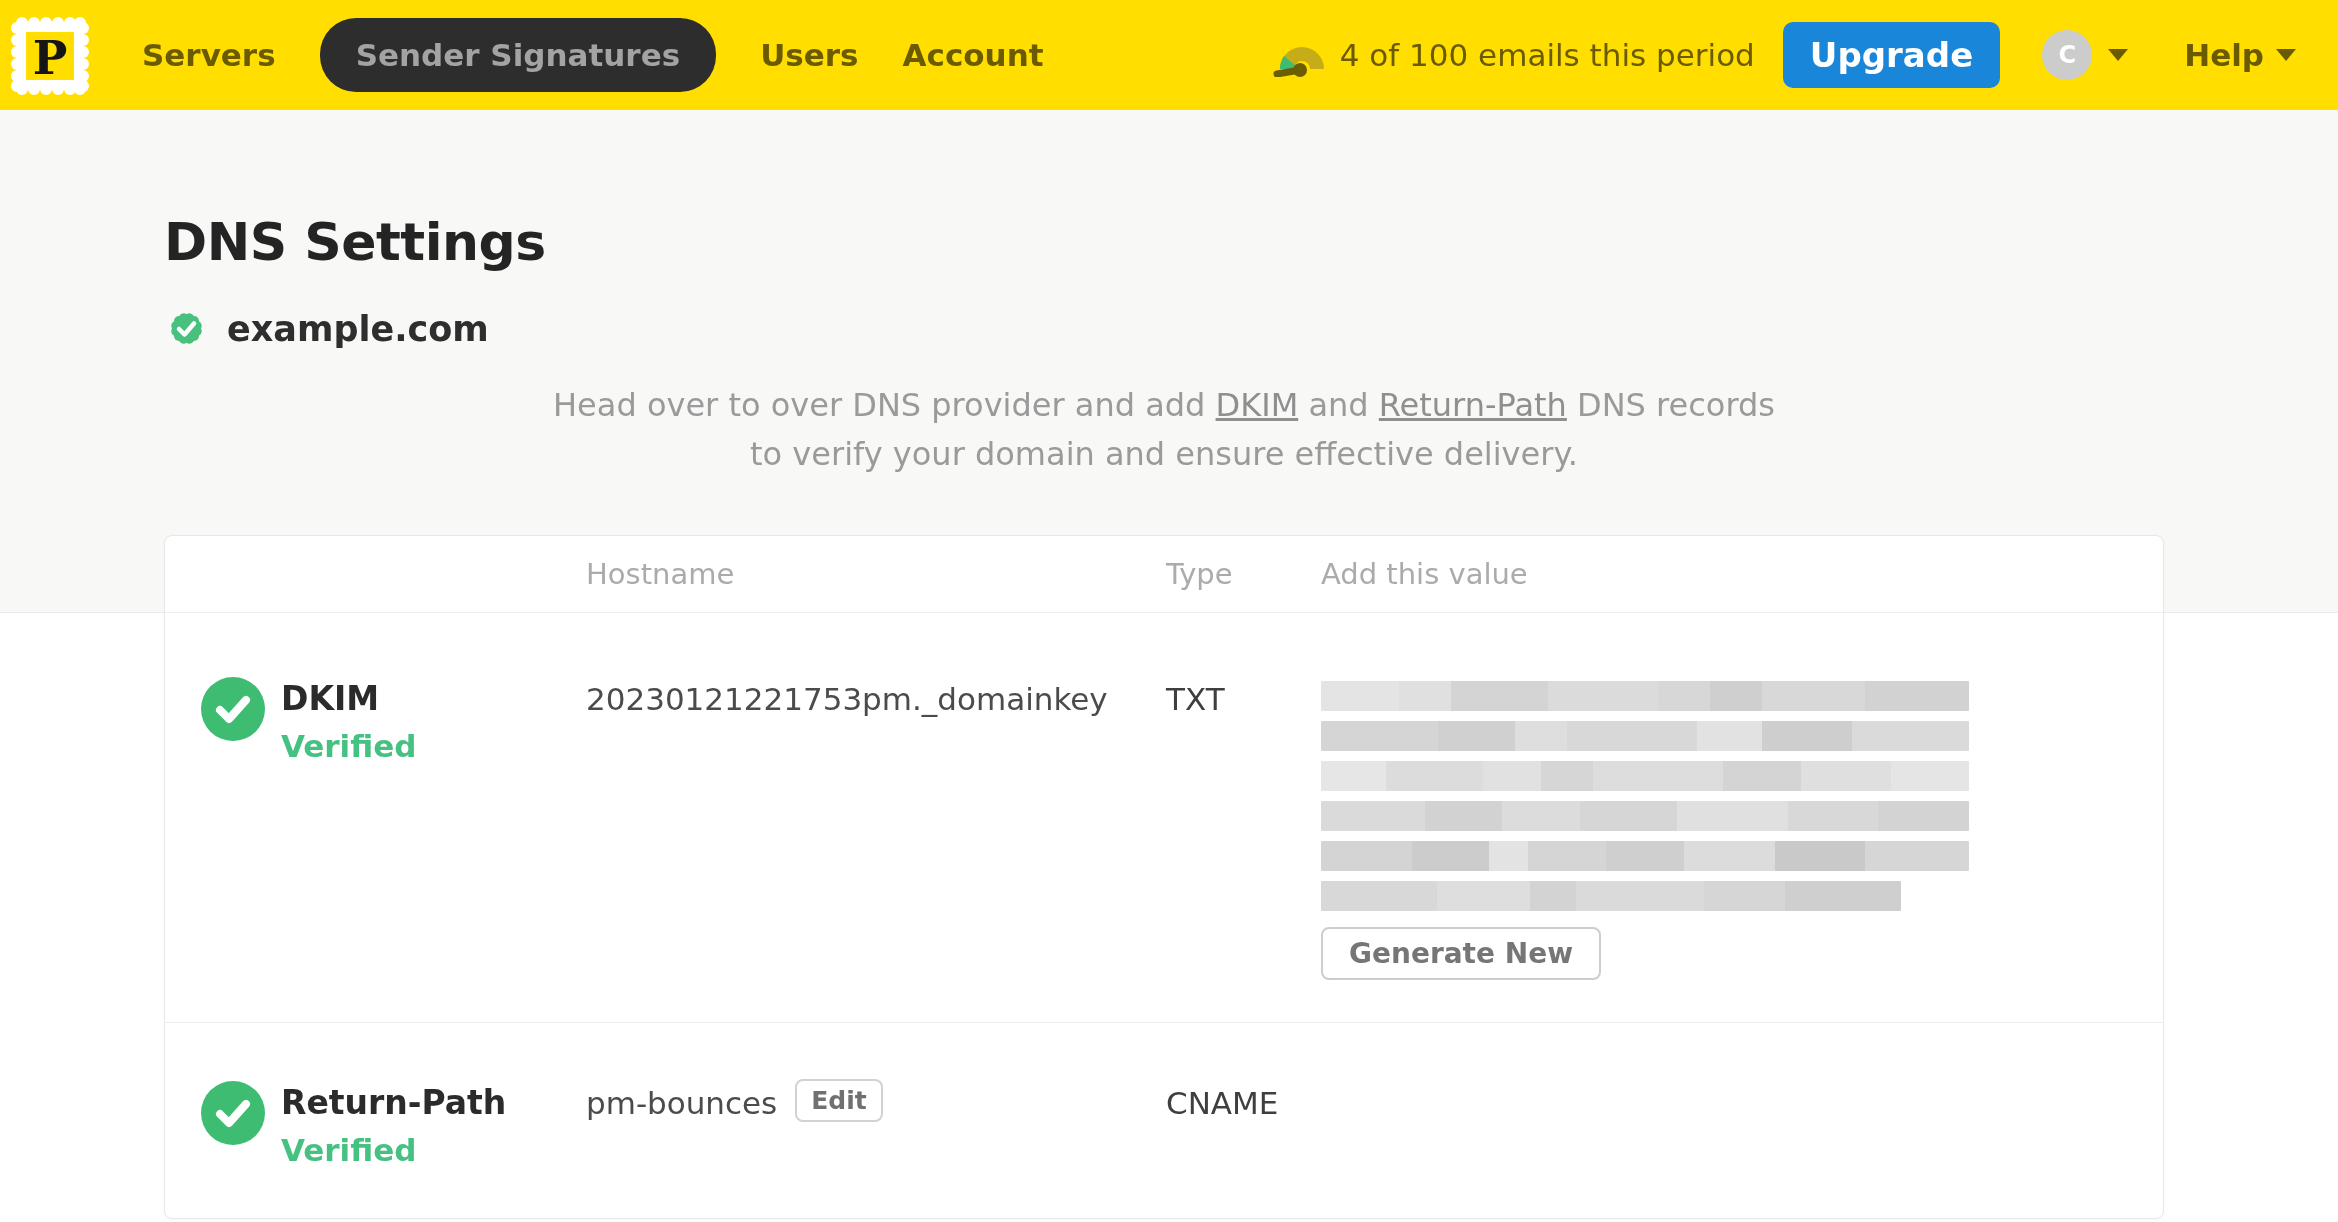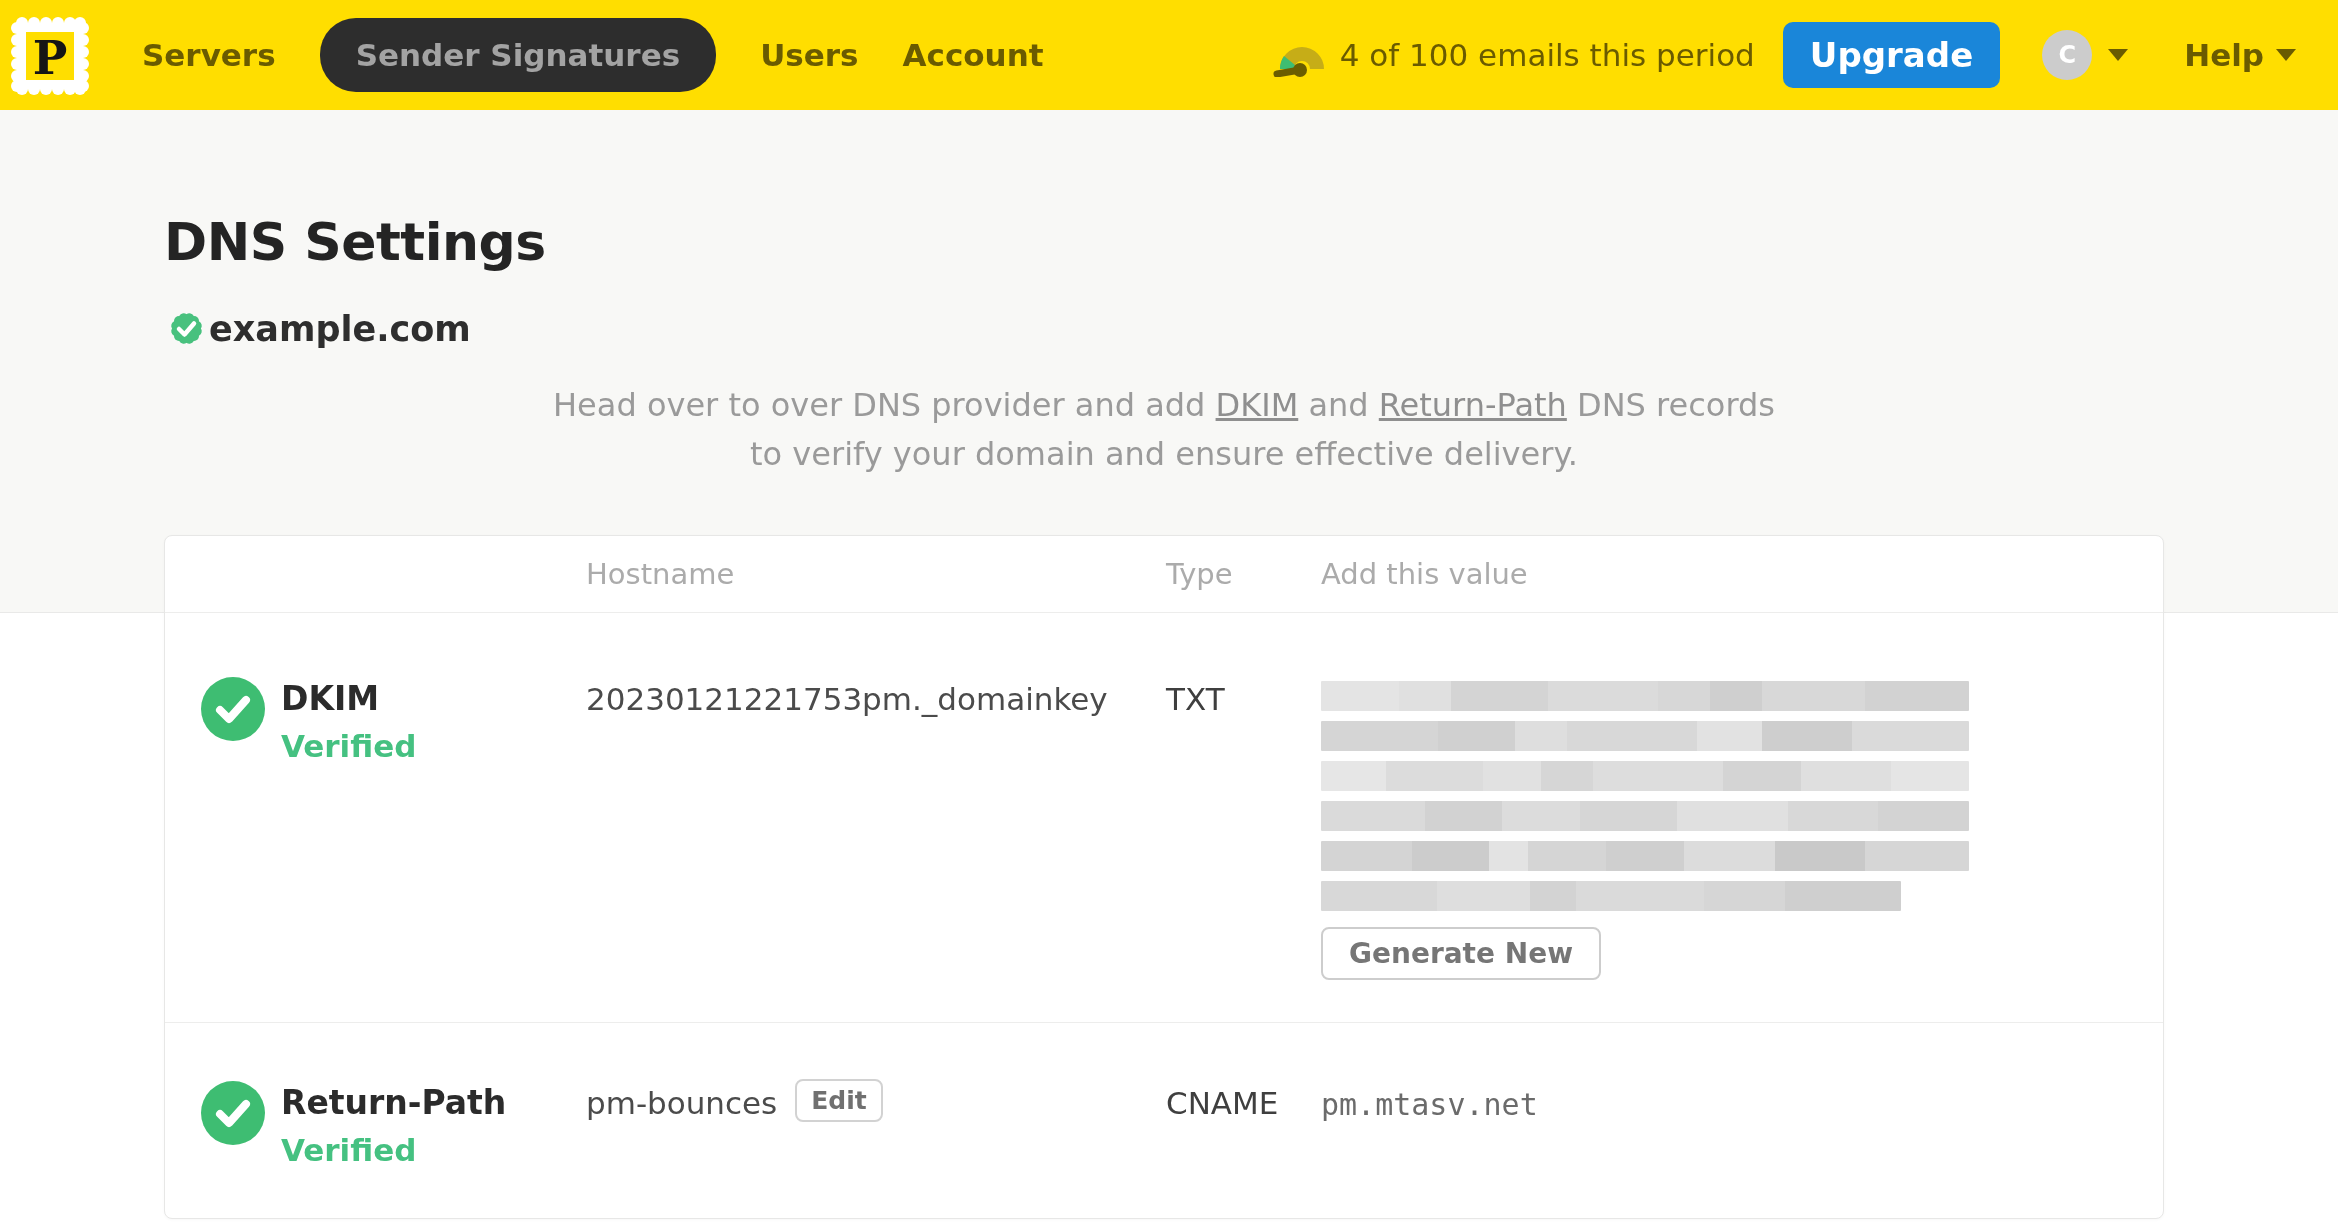--- a/index.html
+++ b/index.html
@@ -31,21 +31,21 @@
   .help { display:flex; align-items:center; margin-left:56px; cursor:pointer; }
   .help-text { font-size:31px; font-weight:bold; color:rgba(48,40,0,0.72); }
   .help .caret { margin-left:12px; }
 
   
   .top-band { position:absolute; left:0; top:110px; width:100%; height:503px;
               background:#f8f8f6; border-bottom:1px solid #e9e9e8; z-index:0; }
   main { position:relative; z-index:1; width:2000px; margin:0 auto 0 164px; padding-top:102px; }
 
   .page-title { font-size:52px; font-weight:bold; color:#242424; letter-spacing:-0.5px; }
-  .domain-row { display:flex; align-items:center; gap:0; margin-top:34px; }
+  .domain-row { display:flex; align-items:center; gap:18px; margin-top:34px; }
   .domain-name { font-size:35px; font-weight:bold; color:#2e2e2e; }
   .intro { margin:30px auto 0; max-width:1260px; text-align:center;
            font-size:32px; line-height:49px; color:#9a9a9a; }
   .intro a { color:#8f8f8f; text-decoration:underline; cursor:pointer; }
 
   
   .card { margin-top:56px; background:#ffffff; border:1px solid #e7e7e6;
           border-radius:8px; box-shadow:0 1px 3px rgba(0,0,0,0.03); }
   .grid-cols { display:grid; grid-template-columns:385px 580px 155px 1fr; }
   .thead { height:76px; align-items:center; padding:0 36px; }
@@ -214,17 +214,16 @@
         <div class="label-stack">
           <div class="rec-name">Return-Path</div>
           <div class="rec-status">Verified</div>
         </div>
       </div>
       <div class="cell-host">
         <span>pm-bounces</span>
         <button class="edit-chip">Edit</button>
       </div>
       <div class="cell-type">CNAME</div>
-      <div class="cell-value mono-val">pm.mtasv.net</div>
     </div>
 
   </section>
 </main>
 
 </body></html>

